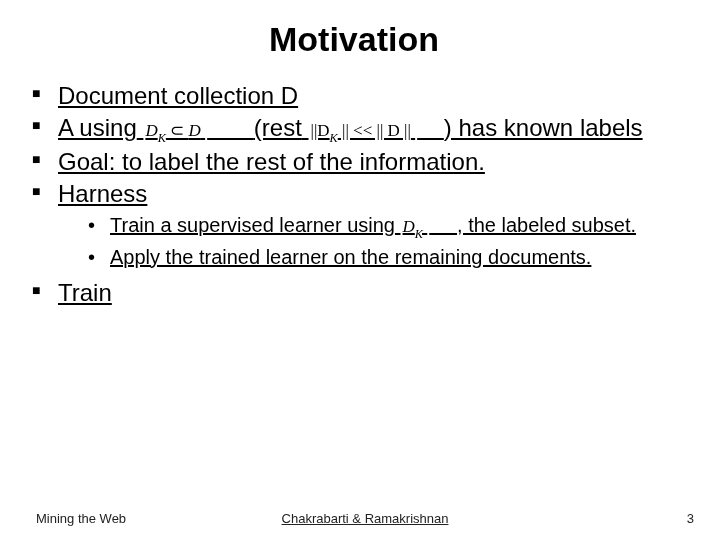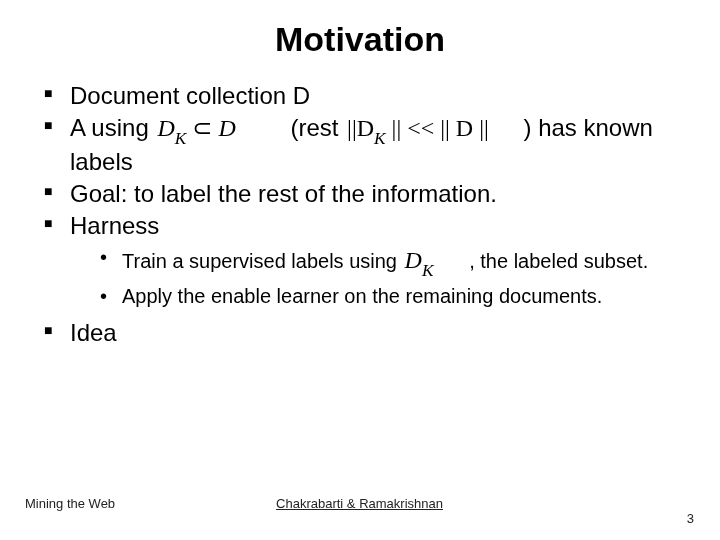--- a/index.html
+++ b/index.html
@@ -1,29 +1,29 @@
 <!DOCTYPE html>
 <html><head>
 <meta charset="utf-8">
 <style>
   * { margin: 0; padding: 0; box-sizing: border-box; }
   html, body { width: 720px; height: 540px; background: #fff; font-family: Arial, Helvetica, sans-serif; color: #000; }
-  .slide { width: 720px; height: 540px; position: relative; padding: 14px 26px 0 26px; }
+  .slide { width: 720px; height: 540px; position: relative; padding: 14px 26px 0 14px; }
   .title { text-align: center; font-size: 34px; font-weight: bold; margin-top: 6px; margin-bottom: 22px; }
-  ul.level1 { list-style: none; padding-left: 18px; }
+  ul.level1 { list-style: none; padding-left: 18px; text-decoration: underline; }
   ul.level1 > li { position: relative; padding-left: 26px; font-size: 24px; line-height: 1.25; margin-bottom: 2px; }
   ul.level1 > li::before { content: "■"; position: absolute; left: 0; top: 4px; font-size: 14px; color: #000; }
   ul.level2 { list-style: none; padding-left: 30px; }
   ul.level2 > li { position: relative; padding-left: 22px; font-size: 20px; line-height: 1.28; margin-top: 4px; margin-bottom: 2px; }
   ul.level2 > li::before { content: "•"; position: absolute; left: 0; top: 0px; font-size: 20px; color: #000; }
   .inline { white-space: normal; }
-  .math { font-family: "Times New Roman", Times, serif; font-style: italic; font-size: 24px; padding: 0 2px; }
+  .math { font-family: "Times New Roman", Times, serif; font-style: italic; font-size: 17px; padding: 0 2px; }
   .mathsub { font-size: 0.72em; font-style: italic; vertical-align: sub; position: relative; top: 2px; }
   .mathsym { font-style: normal; }
-  .footer { position: absolute; bottom: 14px; left: 25px; right: 26px; display: flex; justify-content: space-between; align-items: flex-start; font-size: 13px; color: #222; flex-direction: column; }
+  .footer { position: absolute; bottom: 14px; left: 36px; right: 26px; display: flex; justify-content: space-between; align-items: flex-end; font-size: 13px; color: #222; }
   .footer .center { position: absolute; left: 0; right: 0; text-align: center; text-decoration: underline; }
   .footer .right { margin-left: auto; }
 </style>
 </head>
 <body>
 
 <div class="slide">
   <div class="title">Motivation</div>
 
   <ul class="level1">
@@ -46,35 +46,35 @@
     </li>
 
     <li>
       <span>Goal: to label the rest of the information.</span>
     </li>
 
     <li>
       <span>Harness</span>
       <ul class="level2">
         <li>
-          <span>Train a supervised labels using</span>
+          <span>Train a supervised learner using</span>
           <span class="math">
             <span>D</span><span class="mathsub">K</span>
           </span>
           &nbsp;&nbsp;&nbsp;&nbsp;
           <span>, the labeled subset.</span>
         </li>
         <li>
-          <span>Apply the enable learner on the remaining documents.</span>
+          <span>Apply the trained learner on the remaining documents.</span>
         </li>
       </ul>
     </li>
 
     <li style="margin-top:8px;">
-      <span>Idea</span>
+      <span>Train</span>
     </li>
   </ul>
 
   <div class="footer">
     <span>Mining the Web</span>
     <span class="center">Chakrabarti &amp; Ramakrishnan</span>
     <span class="right">3</span>
   </div>
 </div>
 

